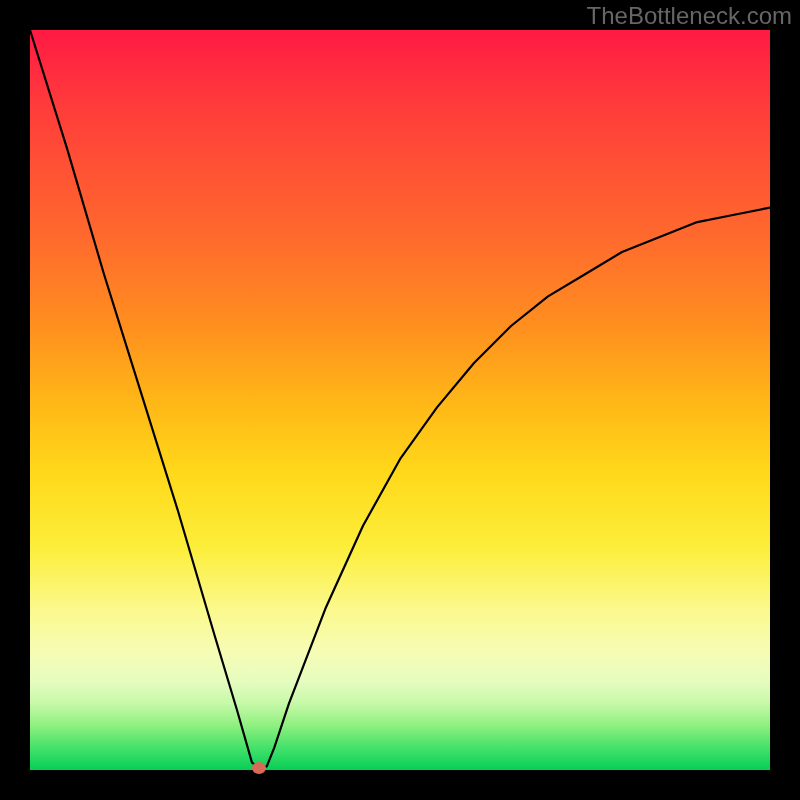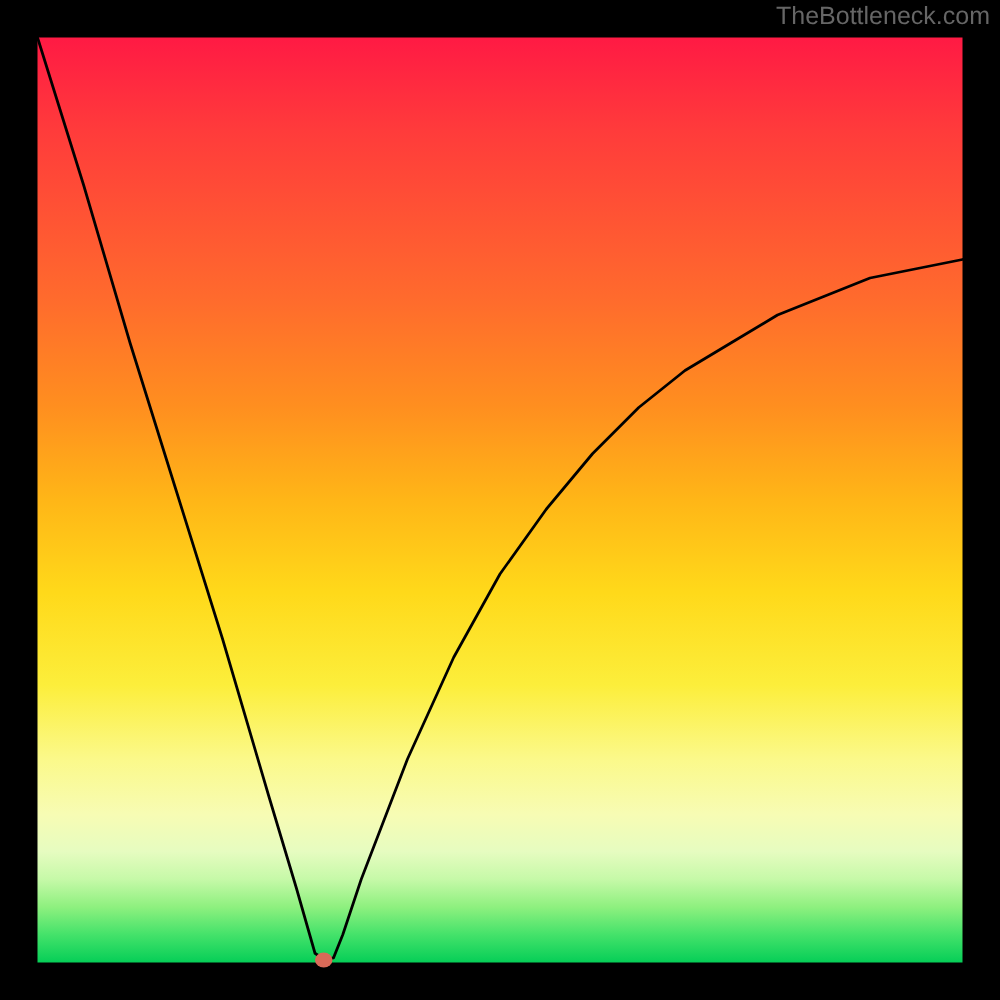--- a/index.html
+++ b/index.html
@@ -4,21 +4,21 @@
 <style>
   * { margin: 0; padding: 0; box-sizing: border-box; }
   html, body { width: 800px; height: 800px; overflow: hidden; }
   body { background: #000; position: relative; }
   .watermark {
     position: absolute;
     top: 2px;
     right: 8px;
     color: #666;
     font-family: Arial, sans-serif;
-    font-size: 20px;
+    font-size: 24px;
     z-index: 10;
   }
   .plot-area {
     position: absolute;
     left: 30px;
     top: 30px;
     width: 740px;
     height: 740px;
     
     background: linear-gradient(

